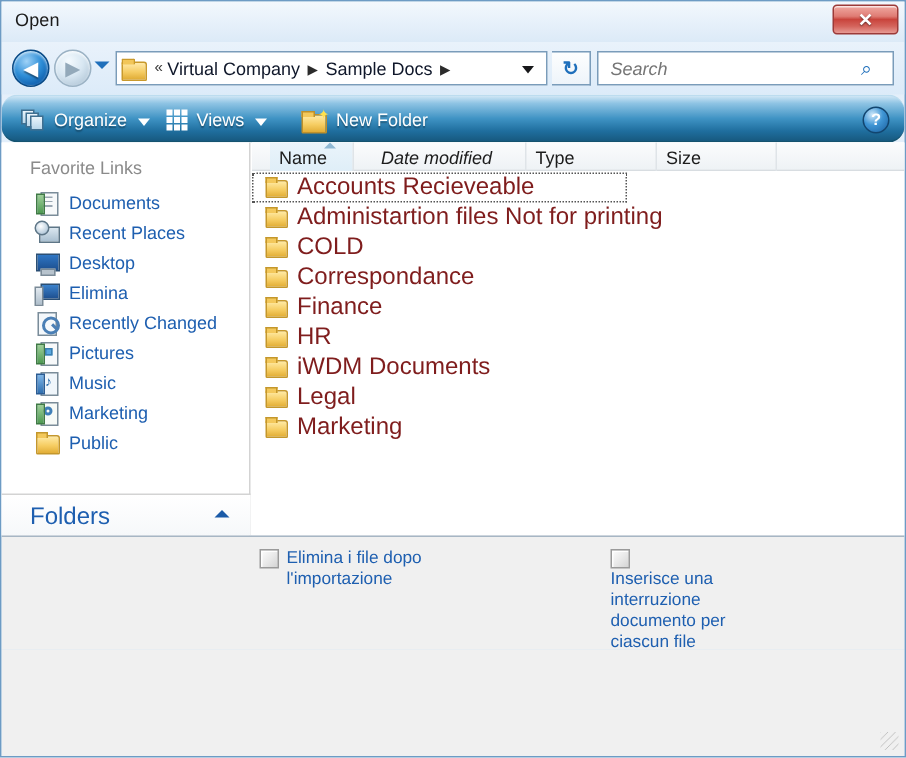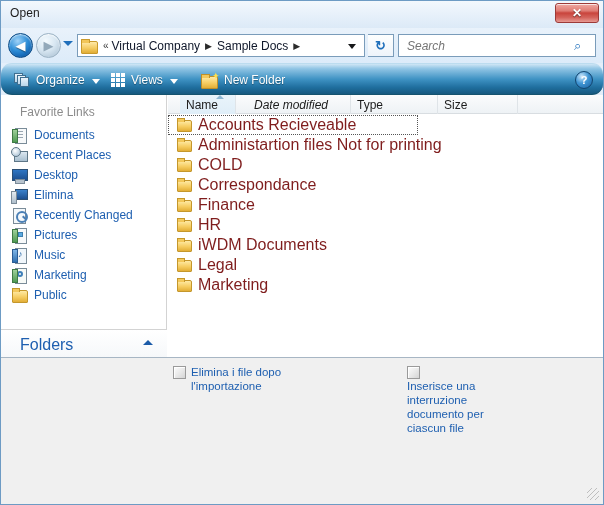--- a/index.html
+++ b/index.html
@@ -211,21 +211,21 @@
     position: absolute; left: 0; top: 0; width: 166px; height: 262px;
     background: #ffffff; border-right: 1px solid #d3d3d3;
   }
   #favlinks-title {
     position: absolute; left: 19px; top: 10px;
     font-size: 12px; color: #8b8b8b;
   }
   #favlist { position: absolute; left: 0; top: 30px; width: 166px; }
   .favitem {
     height: 20px; display: flex; align-items: center;
-    padding-left: 10px; cursor: pointer;
+    padding-left: 22px; cursor: pointer;
   }
   .favlabel { font-size: 12px; color: #1e5fb0; margin-left: 7px; }
   .favicon { position: relative; width: 16px; height: 16px; flex: 0 0 auto; }
 
   
   .ic-doc::before {
     content:""; position:absolute; left:4px; top:1px; width:10px; height:14px;
     background:#f7f9fa; border:1px solid #7a8c99;
   }
   .ic-doc::after {

